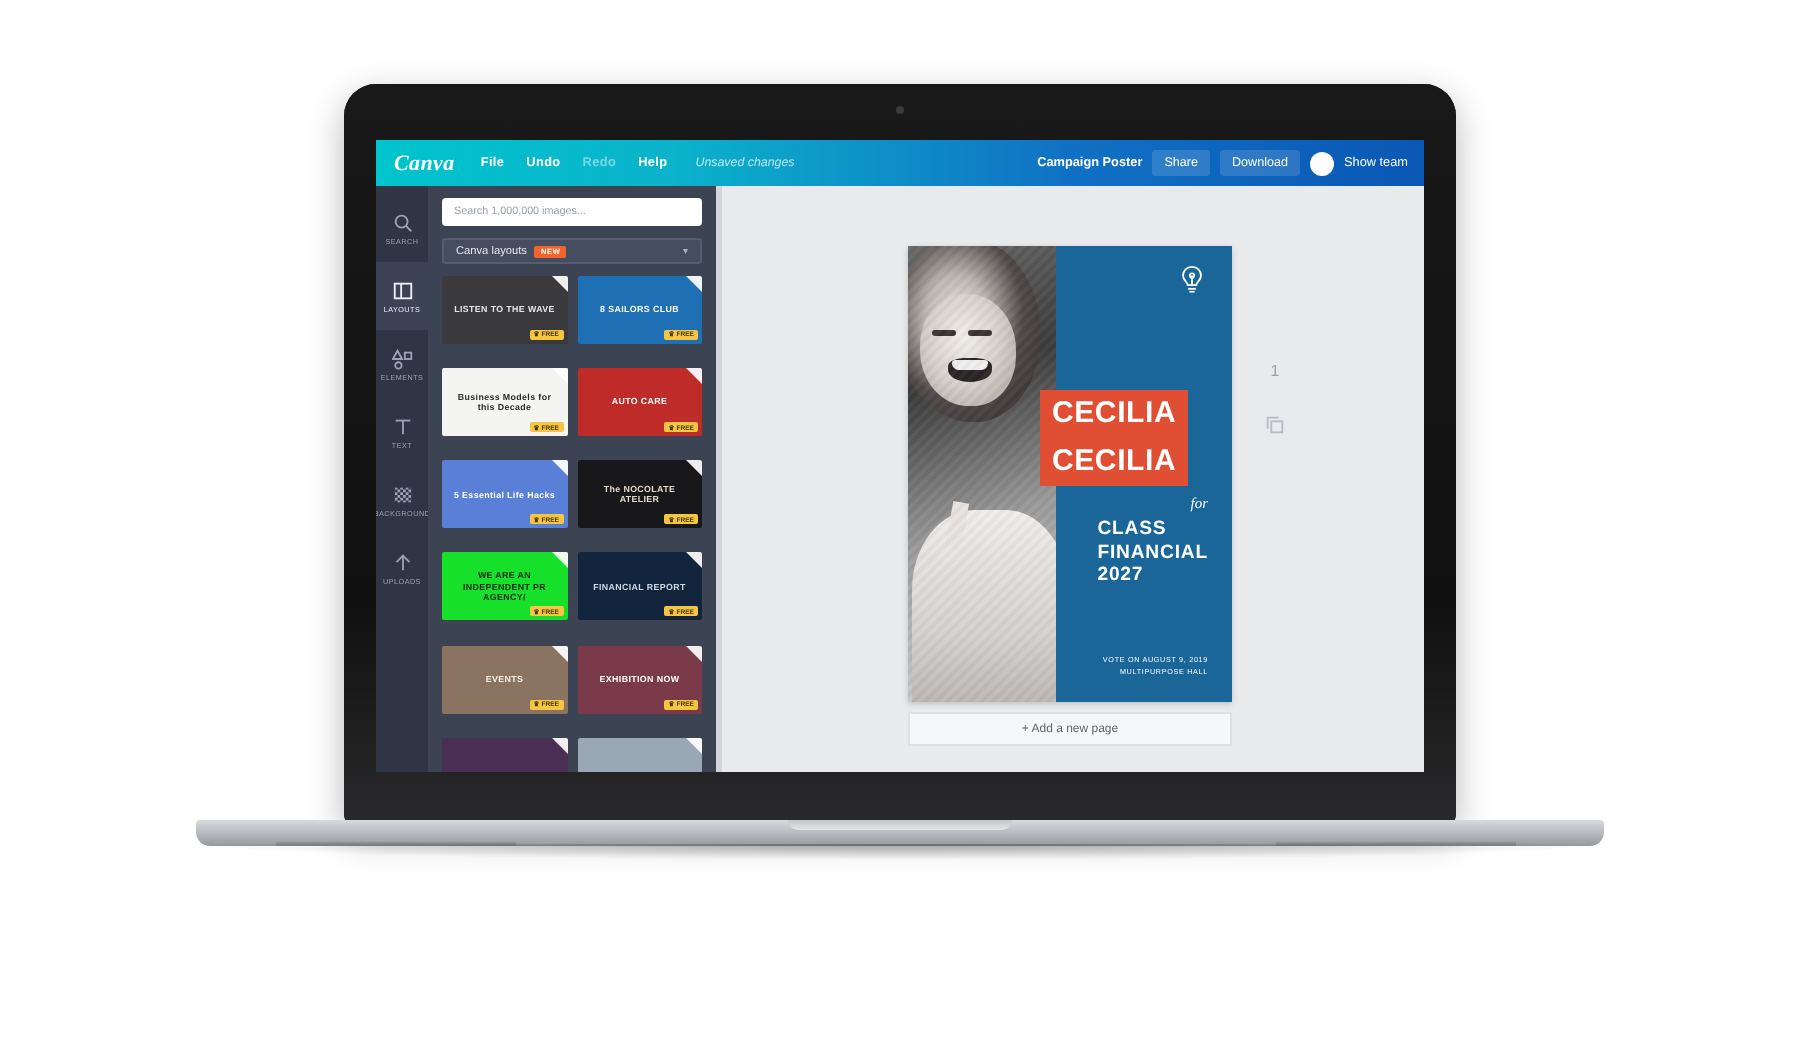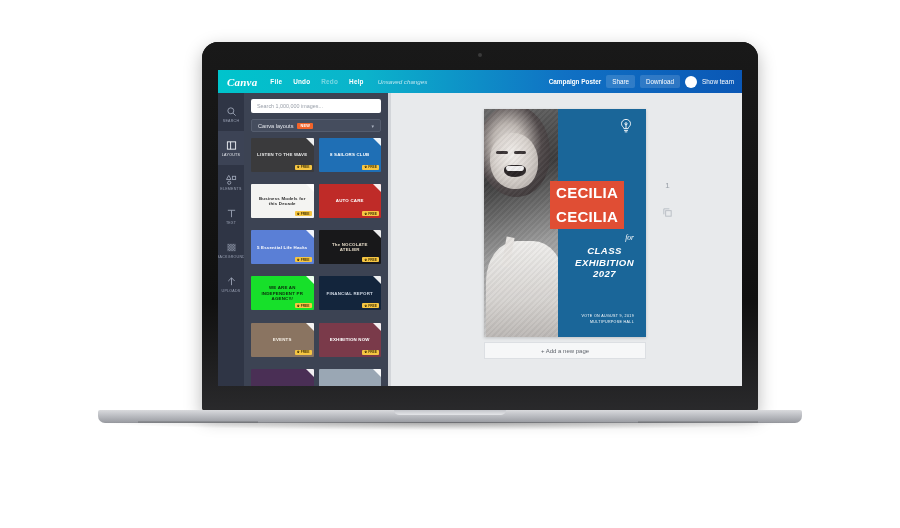--- a/index.html
+++ b/index.html
@@ -10,21 +10,20 @@
     overflow:hidden;
     position:relative;
   }
   #stage{position:absolute;inset:0;}
 
   
   .laptop-lid{
     position:absolute;left:172px;top:42px;width:556px;height:371px;
     background:#141414;border-radius:16px 16px 6px 6px;
     box-shadow:0 6px 18px rgba(0,0,0,.28);
-    margin-left:30px;
   }
   .lid-inner{
     position:absolute;left:0;right:0;top:0;bottom:0;
     border-radius:16px 16px 6px 6px;
     background:linear-gradient(180deg,#191919 0%,#101010 70%,#2a2a2c 100%);
   }
   .webcam{
     position:absolute;left:50%;top:11px;width:4px;height:4px;margin-left:-2px;
     background:#3a3a3a;border-radius:50%;
   }
@@ -131,21 +130,21 @@
     font-size:3.3px;font-weight:bold;padding:.5px 2px;border-radius:1px;z-index:2;
     display:flex;align-items:center;gap:1px;
   }
   .crown{font-size:3.3px;}
 
   
   .canvas-area{
     position:absolute;left:170px;top:23px;right:0;bottom:0;background:#e8eaec;
     overflow:hidden;
   }
-  .page-wrap{position:absolute;left:50%;top:16px;transform:translateX(-50%);}
+  .page-wrap{position:absolute;left:50%;top:30px;transform:translateX(-50%);}
   .poster{
     width:162px;height:228px;background:#1a6699;position:relative;overflow:hidden;
     box-shadow:0 1px 3px rgba(0,0,0,.18);
   }
   .photo{
     position:absolute;left:0;top:0;width:74px;height:100%;
     background:linear-gradient(160deg,#6a6a6a 0%,#3c3c3c 30%,#9b9b9b 60%,#d8d8d8 100%);
     overflow:hidden;
   }
   .photo .p-hair{
@@ -193,22 +192,22 @@
     font-size:15px;letter-spacing:.3px;line-height:1;
     padding:4px 6px 5px 6px;box-sizing:border-box;white-space:nowrap;
   }
   .name-1{left:66px;top:72px;}
   .name-2{left:66px;top:96px;}
   .for-script{
     position:absolute;right:12px;top:124px;color:#fff;font-family:"Liberation Serif",serif;
     font-style:italic;font-size:7.5px;
   }
   .office{
-    position:absolute;right:12px;top:136px;color:#fff;text-align:center;
-    font-weight:bold;font-size:9.6px;line-height:1.22;letter-spacing:.4px;font-style:italic;
+    position:absolute;right:12px;top:136px;color:#fff;text-align:left;
+    font-weight:bold;font-size:9.6px;line-height:1.22;letter-spacing:.4px;
   }
   .footer-txt{
     position:absolute;right:12px;bottom:12px;color:#fff;text-align:right;
     font-size:3.6px;line-height:1.5;letter-spacing:.35px;
   }
   .add-page{
     margin-top:5px;width:162px;height:17px;background:#f6f7f8;border:1px solid #dcdfe3;
     box-sizing:border-box;display:flex;align-items:center;justify-content:center;
     font-size:6px;color:#60656d;
   }
@@ -448,21 +447,21 @@
                 <line x1="10" y1="21.6" x2="14" y2="21.6"></line>
                 <line x1="12" y1="9" x2="12" y2="16.5"></line>
                 <circle cx="12" cy="9" r="1.7"></circle>
               </svg>
             </div>
             <div class="name-box name-1">CECILIA</div>
             <div class="name-box name-2">CECILIA</div>
             <div class="for-script">for</div>
             <div class="office">
               <div>CLASS</div>
-              <div>EXHIBITION</div>
+              <div>FINANCIAL</div>
               <div>2027</div>
             </div>
             <div class="footer-txt">
               <div>VOTE ON AUGUST 9, 2019</div>
               <div>MULTIPURPOSE HALL</div>
             </div>
           </div>
           <div class="add-page">+ Add a new page</div>
         </div>
       </div>

